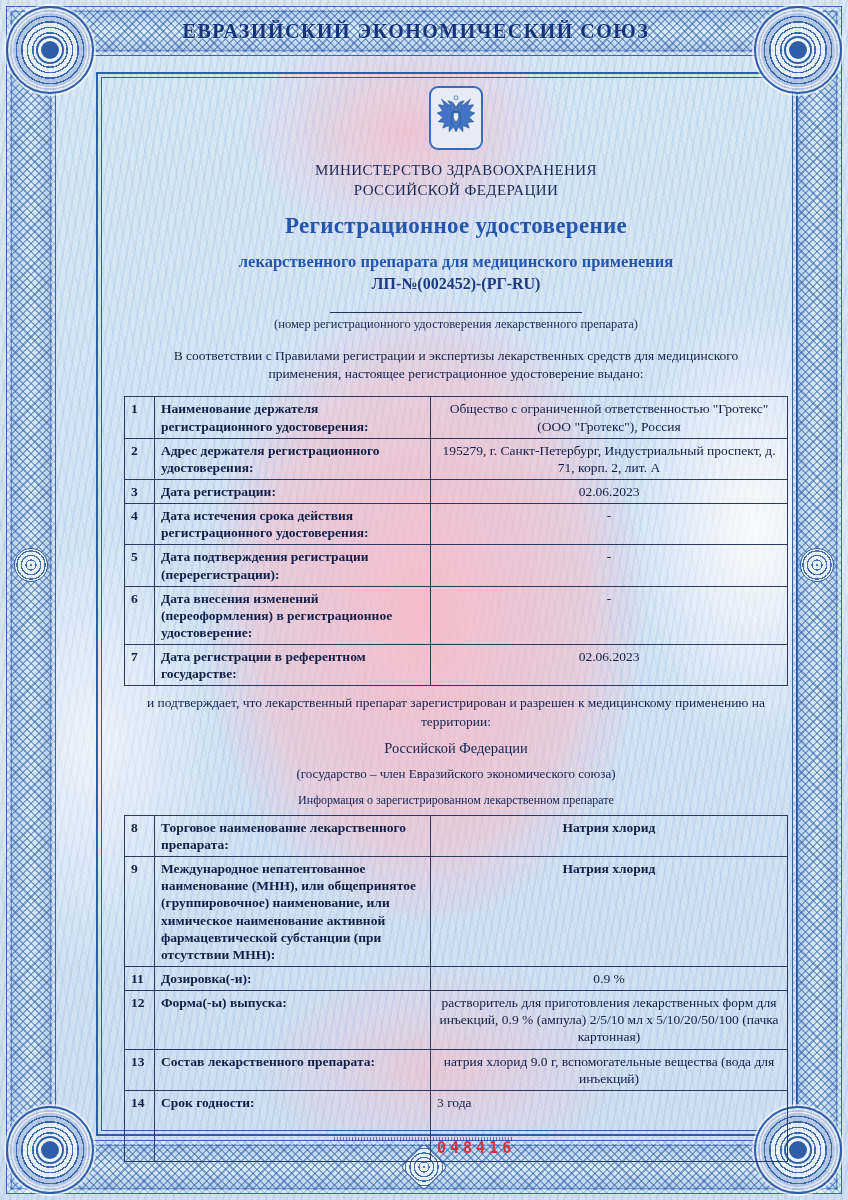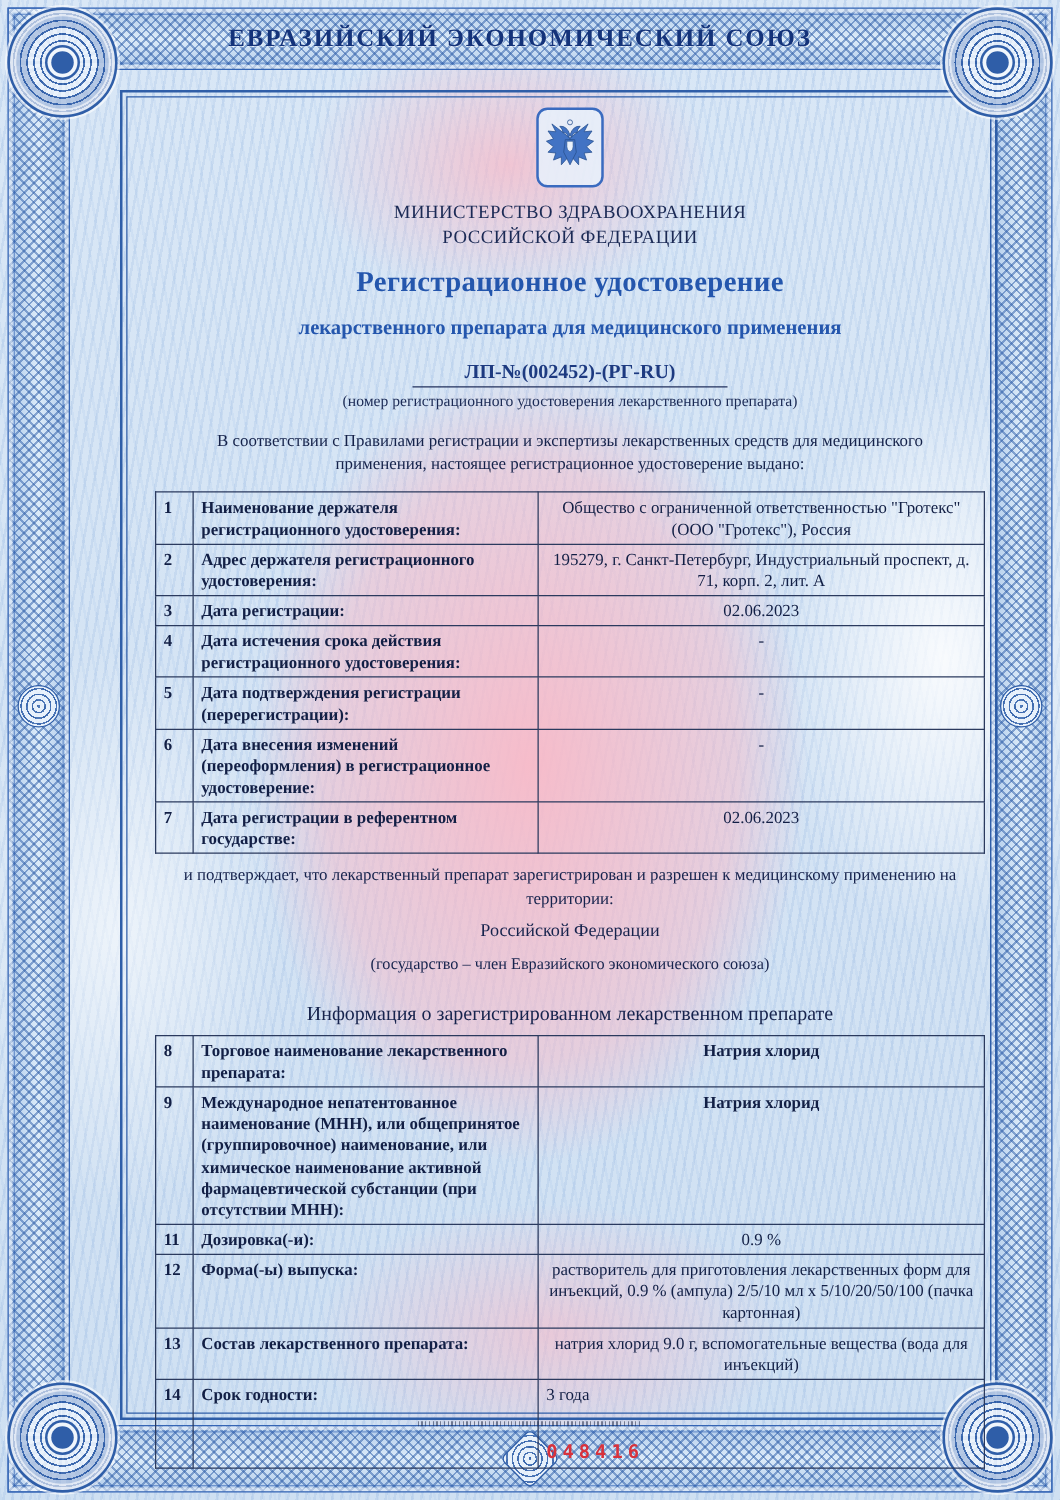--- a/index.html
+++ b/index.html
@@ -73,37 +73,37 @@
   .content { position:absolute; left:118px; width:676px; top:78px; text-align:center; z-index:2; }
 
   .emblem-box { width:54px; height:64px; margin:8px auto 0; border:2px solid #3a6bc0; border-radius:9px;
     background:rgba(232,241,251,.85); display:flex; align-items:center; justify-content:center; }
 
   .ministry { margin-top:11px; font-size:15px; letter-spacing:.4px; line-height:1.3; color:#1b2a55; }
 
   .doc-title { margin-top:13px; color:#2456ad; font-weight:bold; }
   .t1 { font-size:23px; letter-spacing:.3px; }
   .t2 { font-size:16.5px; margin-top:13px; }
-  .doc-number { display:inline-block; margin-top:17px; font-size:16px; font-weight:bold; color:#1d3a80;
-    border-bottom:1.5px solid #22305c; padding:0 42px 2px; }
+  .doc-number { display:inline-block; margin-top:3px; font-size:16px; font-weight:bold; color:#1d3a80;
+    border-bottom:1.5px solid #22305c; padding:0 42px 19px; }
   .number-caption { margin-top:4px; font-size:12.5px; color:#1b2a55; }
 
   .intro { margin:15px auto 0; width:600px; font-size:13.5px; line-height:1.35; color:#15224a; }
 
   table.doc-table { width:664px; margin:13px auto 0; border-collapse:collapse; font-size:13.5px; line-height:1.27; color:#121f45; text-align:left; }
   .doc-table td { border:1px solid #2b3a5e; padding:3px 6px; vertical-align:top; }
   .doc-table td.num { width:30px; font-weight:bold; }
   .doc-table td.lbl { width:276px; font-weight:bold; }
   .doc-table td.val { text-align:center; }
   .doc-table td.val.b { font-weight:bold; }
 
   .confirm { margin:8px auto 0; width:660px; font-size:13.5px; line-height:1.35; }
   .territory { margin-top:9px; font-size:14.5px; }
   .territory-caption { margin-top:9px; font-size:13px; }
-  .info-heading { margin-top:24px; font-size:16px; }
+  .info-heading { margin-top:11px; font-size:12px; }
 
   .shelf-wrap { display:flex; justify-content:center; align-items:baseline; gap:28px;flex-direction:column; }
   .serial { color:#d8323c; font-family:"DejaVu Sans Mono", monospace; font-size:15px; font-weight:bold; letter-spacing:4px; }
 </style>
 </head>
 <body>
 
 <div class="page">
 
   <div class="band band-h band-top"></div>

